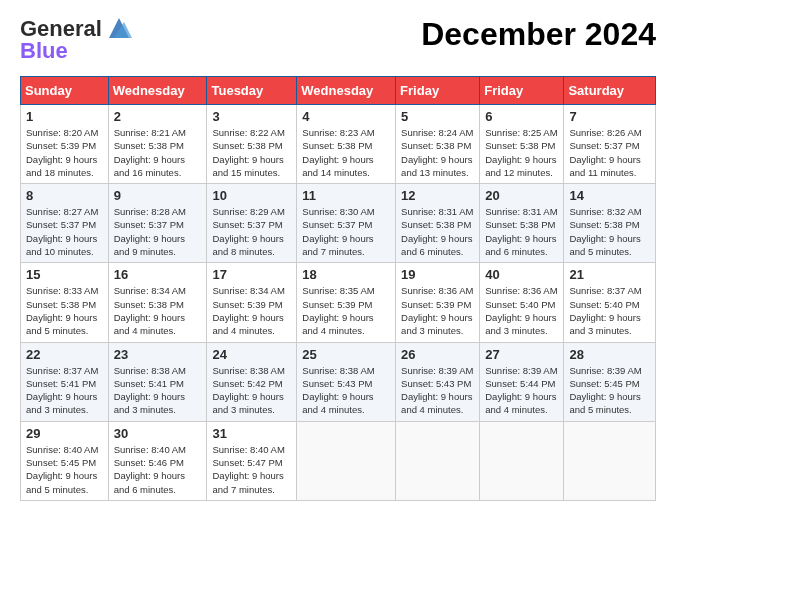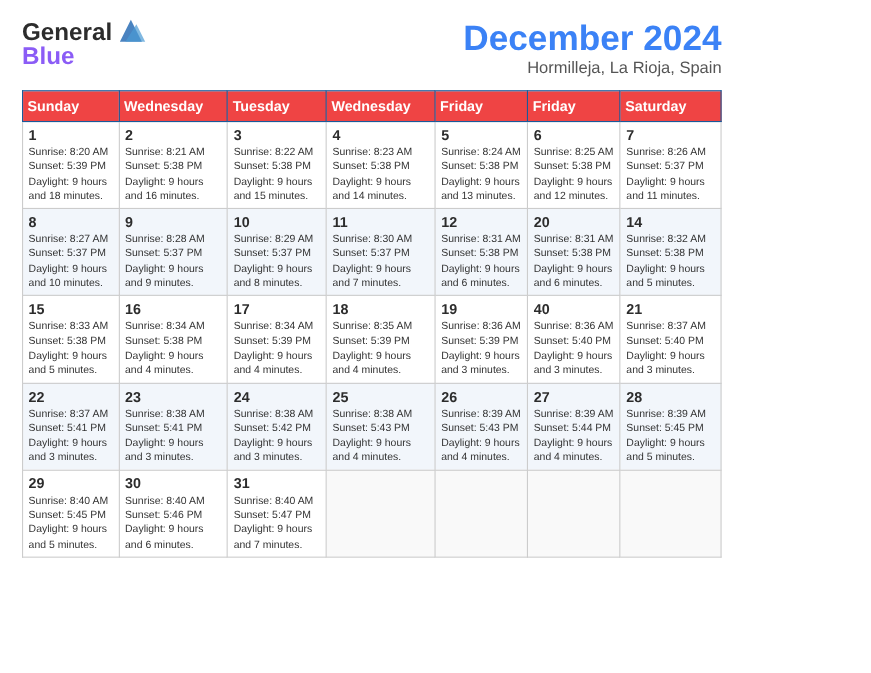--- a/index.html
+++ b/index.html
@@ -25,21 +25,21 @@
     .logo {
       display: flex;
       align-items: center;
     }
     .title-block {
       text-align: right;
     }
     .month-title {
       font-size: 32px;
       font-weight: bold;
-      color: #3b82f6;
+      color: #000000;
     }
     .location-title {
       font-size: 15px;
       color: #555;
     }
     .calendar {
       width: 100%;
       border-collapse: collapse;
       border: 1px solid #ccc;
     }
@@ -96,21 +96,20 @@
           <svg width="30" height="28" viewBox="0 0 30 28" style="margin-left:2px;margin-top:-2px;">
             <polygon points="5,24 15,4 25,24" fill="#2a6db5" opacity="0.85"></polygon>
             <polygon points="10,24 20,8 28,24" fill="#4a9ad4" opacity="0.7"></polygon>
           </svg>
         </div>
         <div style="font-size:22px;font-weight:bold;color:#8b5cf6;margin-top:-4px;">Blue</div>
       </div>
     </div>
     <div class="title-block">
       <div class="month-title">December 2024</div>
-      <div class="location-title">Hormilleja, La Rioja, Spain</div>
     </div>
   </div>
 
   <table class="calendar">
     <thead>
       <tr>
       <th>Sunday</th>
           <th>Wednesday</th>
           <th>Tuesday</th>
           <th>Wednesday</th>

